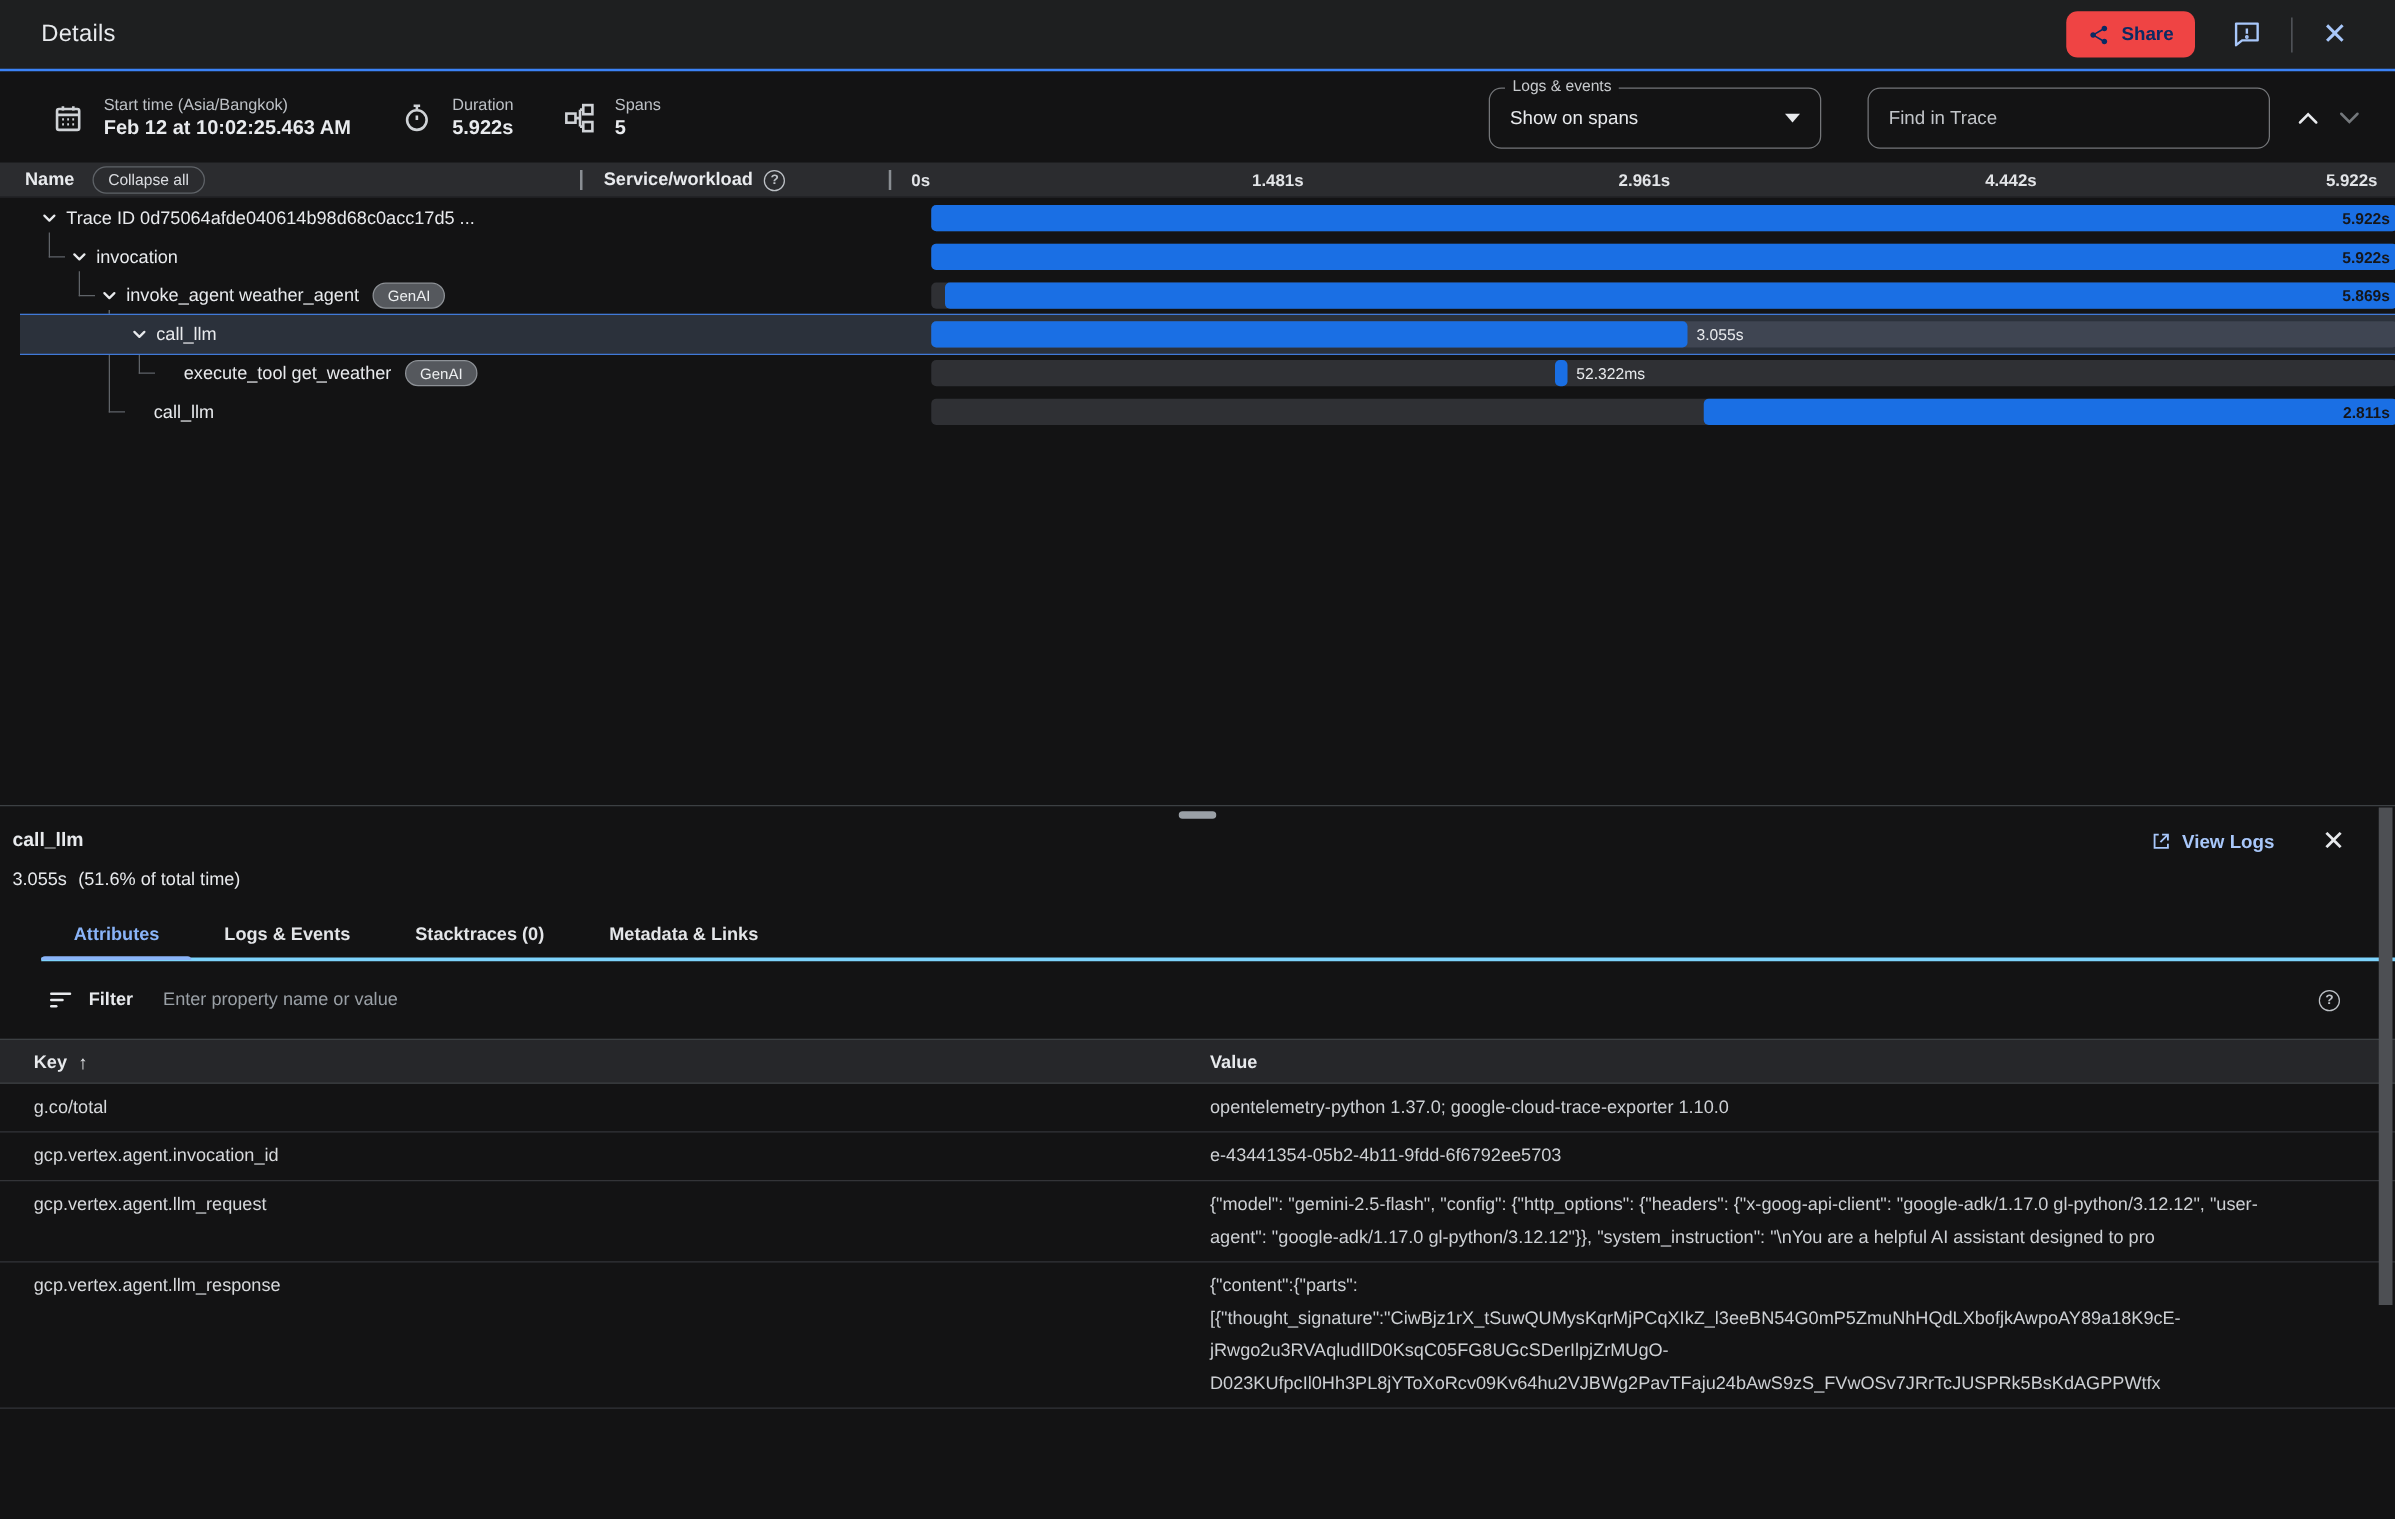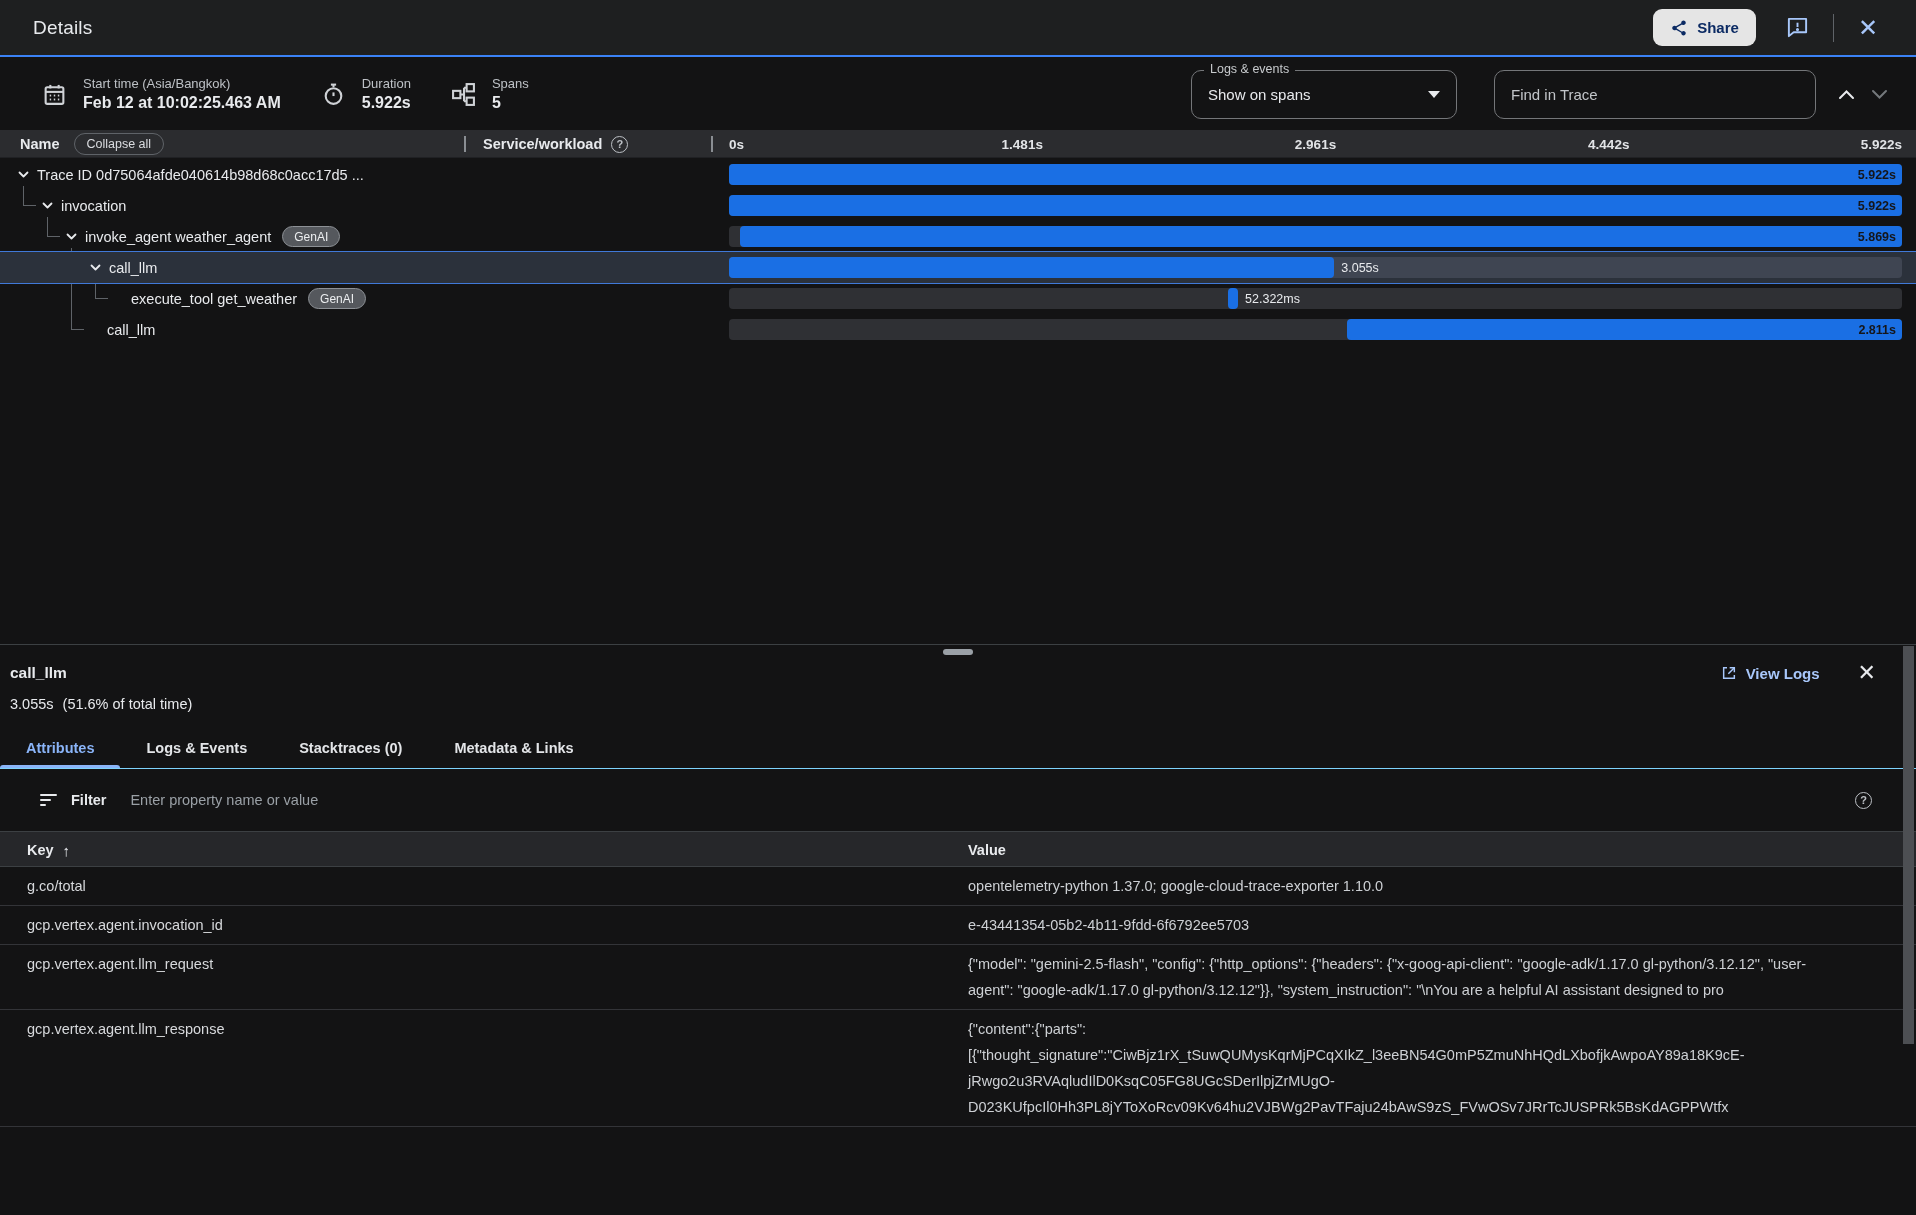--- a/index.html
+++ b/index.html
@@ -4,21 +4,21 @@
 <style>
   * { margin:0; padding:0; box-sizing:border-box; }
   html,body { width:1916px; height:1215px; overflow:hidden; background:#131314;
     font-family:"Liberation Sans","DejaVu Sans",sans-serif; color:#e8eaed; }
 
   
   .topbar { position:absolute; left:0; top:0; width:1916px; height:57px; background:#1e1f20;
     display:flex; align-items:center; border-bottom:2px solid #3b82f6; }
   .topbar-title { margin-left:33px; font-size:19px; font-weight:500; letter-spacing:.2px; }
   .topbar-right { margin-left:auto; display:flex; align-items:center; margin-right:38px; }
-  .share-btn { display:flex; align-items:center; gap:9px; background:#e5e5e5; color:#0b2a63;
+  .share-btn { display:flex; align-items:center; gap:9px; background:#ef4444; color:#0b2a63;
     border:none; border-radius:9px; height:37px; padding:0 17px; font-size:15px; font-weight:700; cursor:pointer;justify-content:flex-end; }
   .icon-btn { background:none; border:none; cursor:pointer; display:flex; align-items:center; justify-content:center; }
   .feedback-btn { margin-left:30px; }
   .top-divider { width:1px; height:28px; background:#5f6368; margin:0 24px; }
   .close-x { color:#a8c7fa; font-size:24px; line-height:1; font-weight:400; }
 
   
   .toolbar { position:absolute; left:0; top:58px; width:1916px; height:72px; display:flex; align-items:center; }
   .stats { display:flex; align-items:center; margin-left:42px; }
   .stat { display:flex; align-items:center; margin-right:40px; }
@@ -44,21 +44,21 @@
     background:transparent; color:#dadce0; font-size:12.5px; cursor:pointer; font-family:inherit; }
   .gh-divider { position:absolute; top:6px; width:2px; height:16px; background:#8a8e93; }
   .gh-service { position:absolute; left:483px; top:0; height:28px; display:flex; align-items:center; gap:9px;
     font-size:14.5px; font-weight:700; }
   .help-circle { width:17px; height:17px; border:1.5px solid #bdc1c6; border-radius:50%; color:#bdc1c6;
     font-size:11px; font-weight:700; display:flex; align-items:center; justify-content:center; cursor:pointer; }
   .ticks { position:absolute; left:729px; top:0; width:1173px; height:28px; }
   .tick { position:absolute; top:0; height:28px; display:flex; align-items:center; font-size:13.5px; font-weight:700; color:#e2e4e7; }
 
   
-  .rows-area { position:absolute; left:0; top:159px; width:1644px; height:190px; }
+  .rows-area { position:absolute; left:16px; top:159px; width:1644px; height:190px; }
   .span-row { position:relative; width:1916px; height:31px; cursor:pointer; }
   .span-row.selected { background:#2b313b; border-top:1px solid #4079d8; border-bottom:1px solid #4079d8;
     height:33px; margin-top:-1px; margin-bottom:-1px; z-index:2; }
   .name-cell { position:absolute; left:0; top:0; height:31px; display:flex; align-items:center; white-space:nowrap; }
   .tree-chev { width:20px; display:flex; align-items:center; flex:0 0 20px; }
   .tree-spacer { flex:0 0 18px; }
   .span-label { font-size:14.5px; color:#e8eaed; }
   .genai-badge { margin-left:11px; padding:2.5px 11px; background:#55585d; border:1px solid #8d9196;
     border-radius:12px; font-size:12px; color:#eceef0; }
   .connector { position:absolute; border-left:1px solid #5f6368; border-bottom:1px solid #5f6368; width:13px; z-index:1; }
@@ -74,21 +74,21 @@
   
   .panel { position:absolute; left:0; top:644px; width:1916px; height:571px; background:#131314; border-top:1px solid #3c4043; }
   .drag-handle { position:absolute; left:943px; top:4px; width:30px; height:6px; border-radius:3px; background:#9aa0a6; cursor:row-resize; }
   .panel-head { display:flex; align-items:center; padding:15px 40px 0 10px; }
   .panel-title { font-size:15.5px; font-weight:700; }
   .panel-head-right { margin-left:auto; display:flex; align-items:center; }
   .view-logs { display:flex; align-items:center; gap:9px; background:none; border:none; cursor:pointer;
     color:#a8c7fa; font-size:15px; font-weight:600; font-family:inherit; }
   .panel-close { margin-left:38px; color:#e8eaed; font-size:22px; }
   .panel-sub { display:flex; align-items:center; gap:9px; padding:10px 0 0 10px; font-size:14.5px; color:#e8eaed; }
-  .tabs { display:flex; margin-top:15px; border-bottom:1px solid #7dd3fc; height:42px; }
+  .tabs { display:flex; margin-top:15px; border-bottom:3px solid #7dd3fc; height:42px;margin-left:33px; }
   .tab { position:relative; background:none; border:none; cursor:pointer; padding:0 26px; font-size:14.5px;
     font-weight:600; color:#e3e5e8; font-family:inherit; height:41px; }
   .tab.active { color:#8ab4f8; }
   .tab.active::after { content:""; position:absolute; left:0; right:0; bottom:0; height:3px; background:#8ab4f8; border-radius:3px 3px 0 0; }
   .filter-row { display:flex; align-items:center; height:62px; padding:0 44px 0 40px; }
   .filter-icon { display:flex; flex-direction:column; gap:3px; width:17px; }
   .filter-icon span { height:2px; background:#e8eaed; border-radius:1px; }
   .filter-icon span:nth-child(1){ width:17px; } .filter-icon span:nth-child(2){ width:11px; } .filter-icon span:nth-child(3){ width:6px; }
   .filter-label { margin-left:14px; font-size:14.5px; font-weight:700; }
   .filter-input { flex:1; margin-left:24px; background:transparent; border:none; outline:none;

